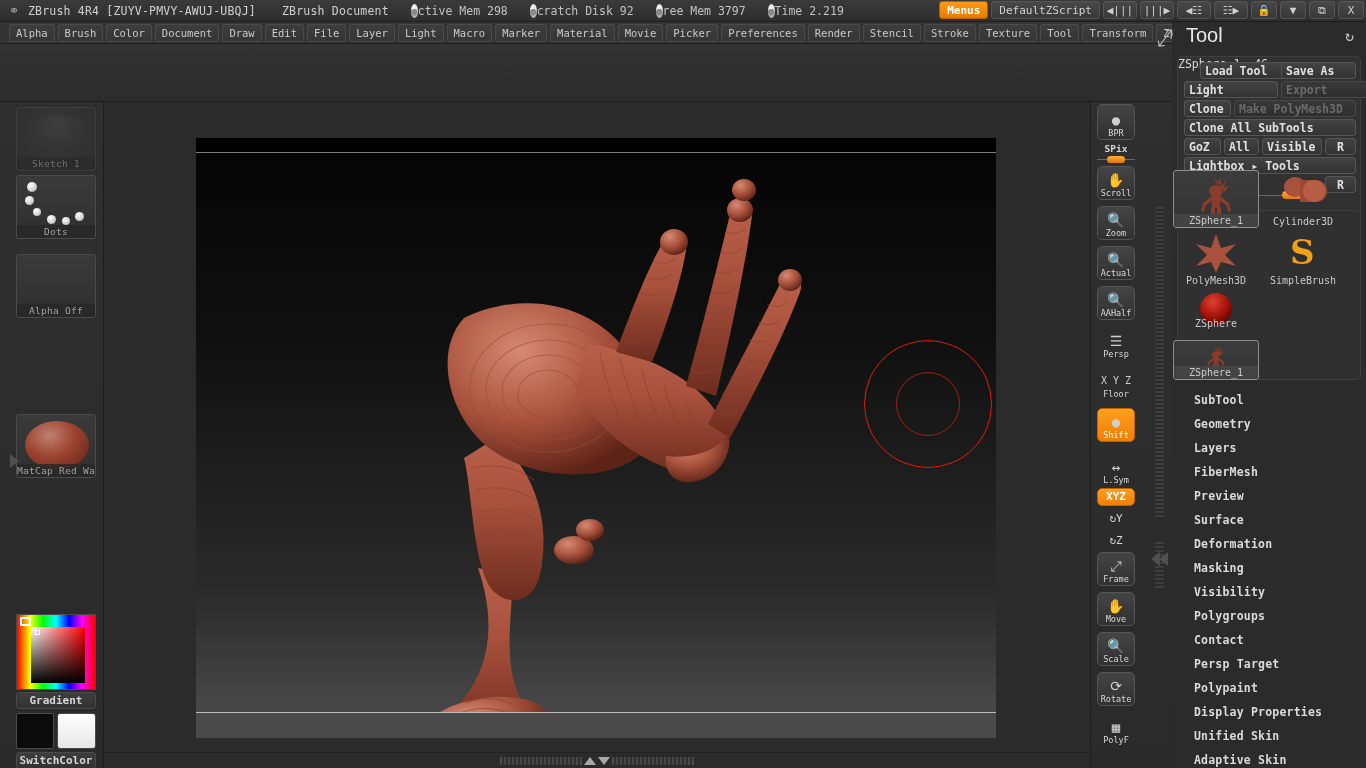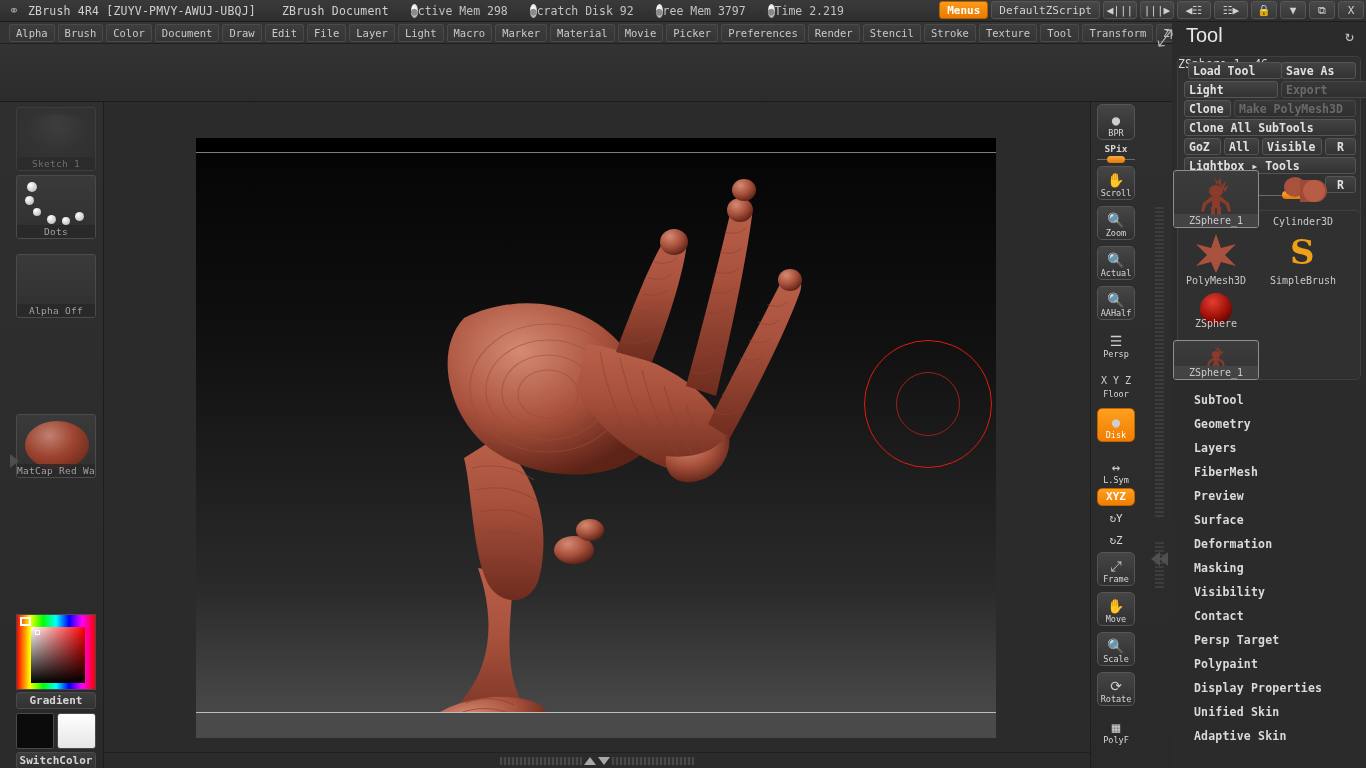--- a/index.html
+++ b/index.html
@@ -187,21 +187,21 @@
   #toolhdr { position:absolute; left:0; top:0; width:194px; height:34px; }
   #toolhdr .ico { position:absolute; left:-16px; top:3px; font-size:22px; color:#b4b4b4; transform:rotate(-8deg);}
   #toolhdr .ttl { position:absolute; left:14px; top:2px; font-size:20px; color:#e8e8e8; font-family:"Liberation Sans",sans-serif;}
   #toolhdr .rfr { position:absolute; right:12px; top:5px; font-size:15px; color:#c0c0c0;}
   #toolbox { position:absolute; left:5px; top:34px; width:184px; height:160px;
      border:1px solid #3f3f3f; border-radius:5px; background:#313131; }
   .tbtn { position:absolute; height:17px; border:1px solid #555; border-radius:3px;
      background:linear-gradient(#434343,#333); color:#e0e0e0; font-size:11.5px; font-weight:bold;
      display:flex; align-items:center; padding-left:4px; white-space:nowrap; }
   .tbtn.dim { color:#6a6a6a; border-color:#474747; background:linear-gradient(#383838,#2f2f2f);}
-  #t-load{left:10px;top:5px;width:94px;} #t-save{left:103px;top:5px;width:75px;}
+  #t-load{left:22px;top:5px;width:94px;} #t-save{left:103px;top:5px;width:75px;}
   #t-import{left:6px;top:24px;width:94px;} #t-export{left:103px;top:24px;width:96px;}
   #t-clone{left:6px;top:43px;width:47px;} #t-mkpoly{left:56px;top:43px;width:122px;}
   #t-cloneall{left:6px;top:62px;width:172px;}
   #t-goz{left:6px;top:81px;width:37px;} #t-all{left:46px;top:81px;width:35px;}
   #t-visible{left:84px;top:81px;width:60px;} #t-r1{left:147px;top:81px;width:31px;justify-content:center;padding-left:0;}
   #t-lbtools{left:6px;top:100px;width:172px;}
   #t-zsname{left:6px;top:119px;width:140px;height:18px;border:none;background:none;font-size:11.5px;color:#d8d8d8;}
   #t-zsslider{position:absolute;left:6px;top:133px;width:140px;height:9px;}
   #t-zsslider .t{position:absolute;left:0;top:5px;width:140px;height:1px;background:#6a6a6a;}
   #t-zsslider .k{position:absolute;left:98px;top:1px;width:22px;height:8px;border-radius:4px;background:linear-gradient(#ffa93a,#e0790a);}
@@ -574,21 +574,21 @@
     <div class="rbtn flat" style="top:224px">
       <span class="g">☰</span>
       <span>Persp</span>
     </div>
     <div class="rbtn flat" style="top:264px">
       <span class="g" style="font-size:10px">X Y Z</span>
       <span>Floor</span>
     </div>
     <div class="rbtn on" style="top:306px">
       <span class="g">●</span>
-      <span>Disk</span>
+      <span>Shift</span>
     </div>
     <div class="rbtn flat" style="top:350px">
       <span class="g">↔</span>
       <span>L.Sym</span>
     </div>
     <div class="rbtn on" style="top:386px;height:18px;justify-content:center;font-size:11px;font-weight:bold">
       <span>XYZ</span>
     </div>
     <div class="rbtn flat" style="top:406px;height:22px;justify-content:center;font-size:11px">
       <span>↻Y</span>
@@ -725,20 +725,21 @@
     <div id="toollist">
         <div class="tsec">SubTool</div>
         <div class="tsec">Geometry</div>
         <div class="tsec">Layers</div>
         <div class="tsec">FiberMesh</div>
         <div class="tsec">Preview</div>
         <div class="tsec">Surface</div>
         <div class="tsec">Deformation</div>
         <div class="tsec">Masking</div>
         <div class="tsec">Visibility</div>
+        <div class="tsec">Polygroups</div>
         <div class="tsec">Contact</div>
         <div class="tsec">Persp Target</div>
         <div class="tsec">Polypaint</div>
         <div class="tsec">Display Properties</div>
         <div class="tsec">Unified Skin</div>
         <div class="tsec">Adaptive Skin</div>
       </div>
   </div>
 </div>
 

